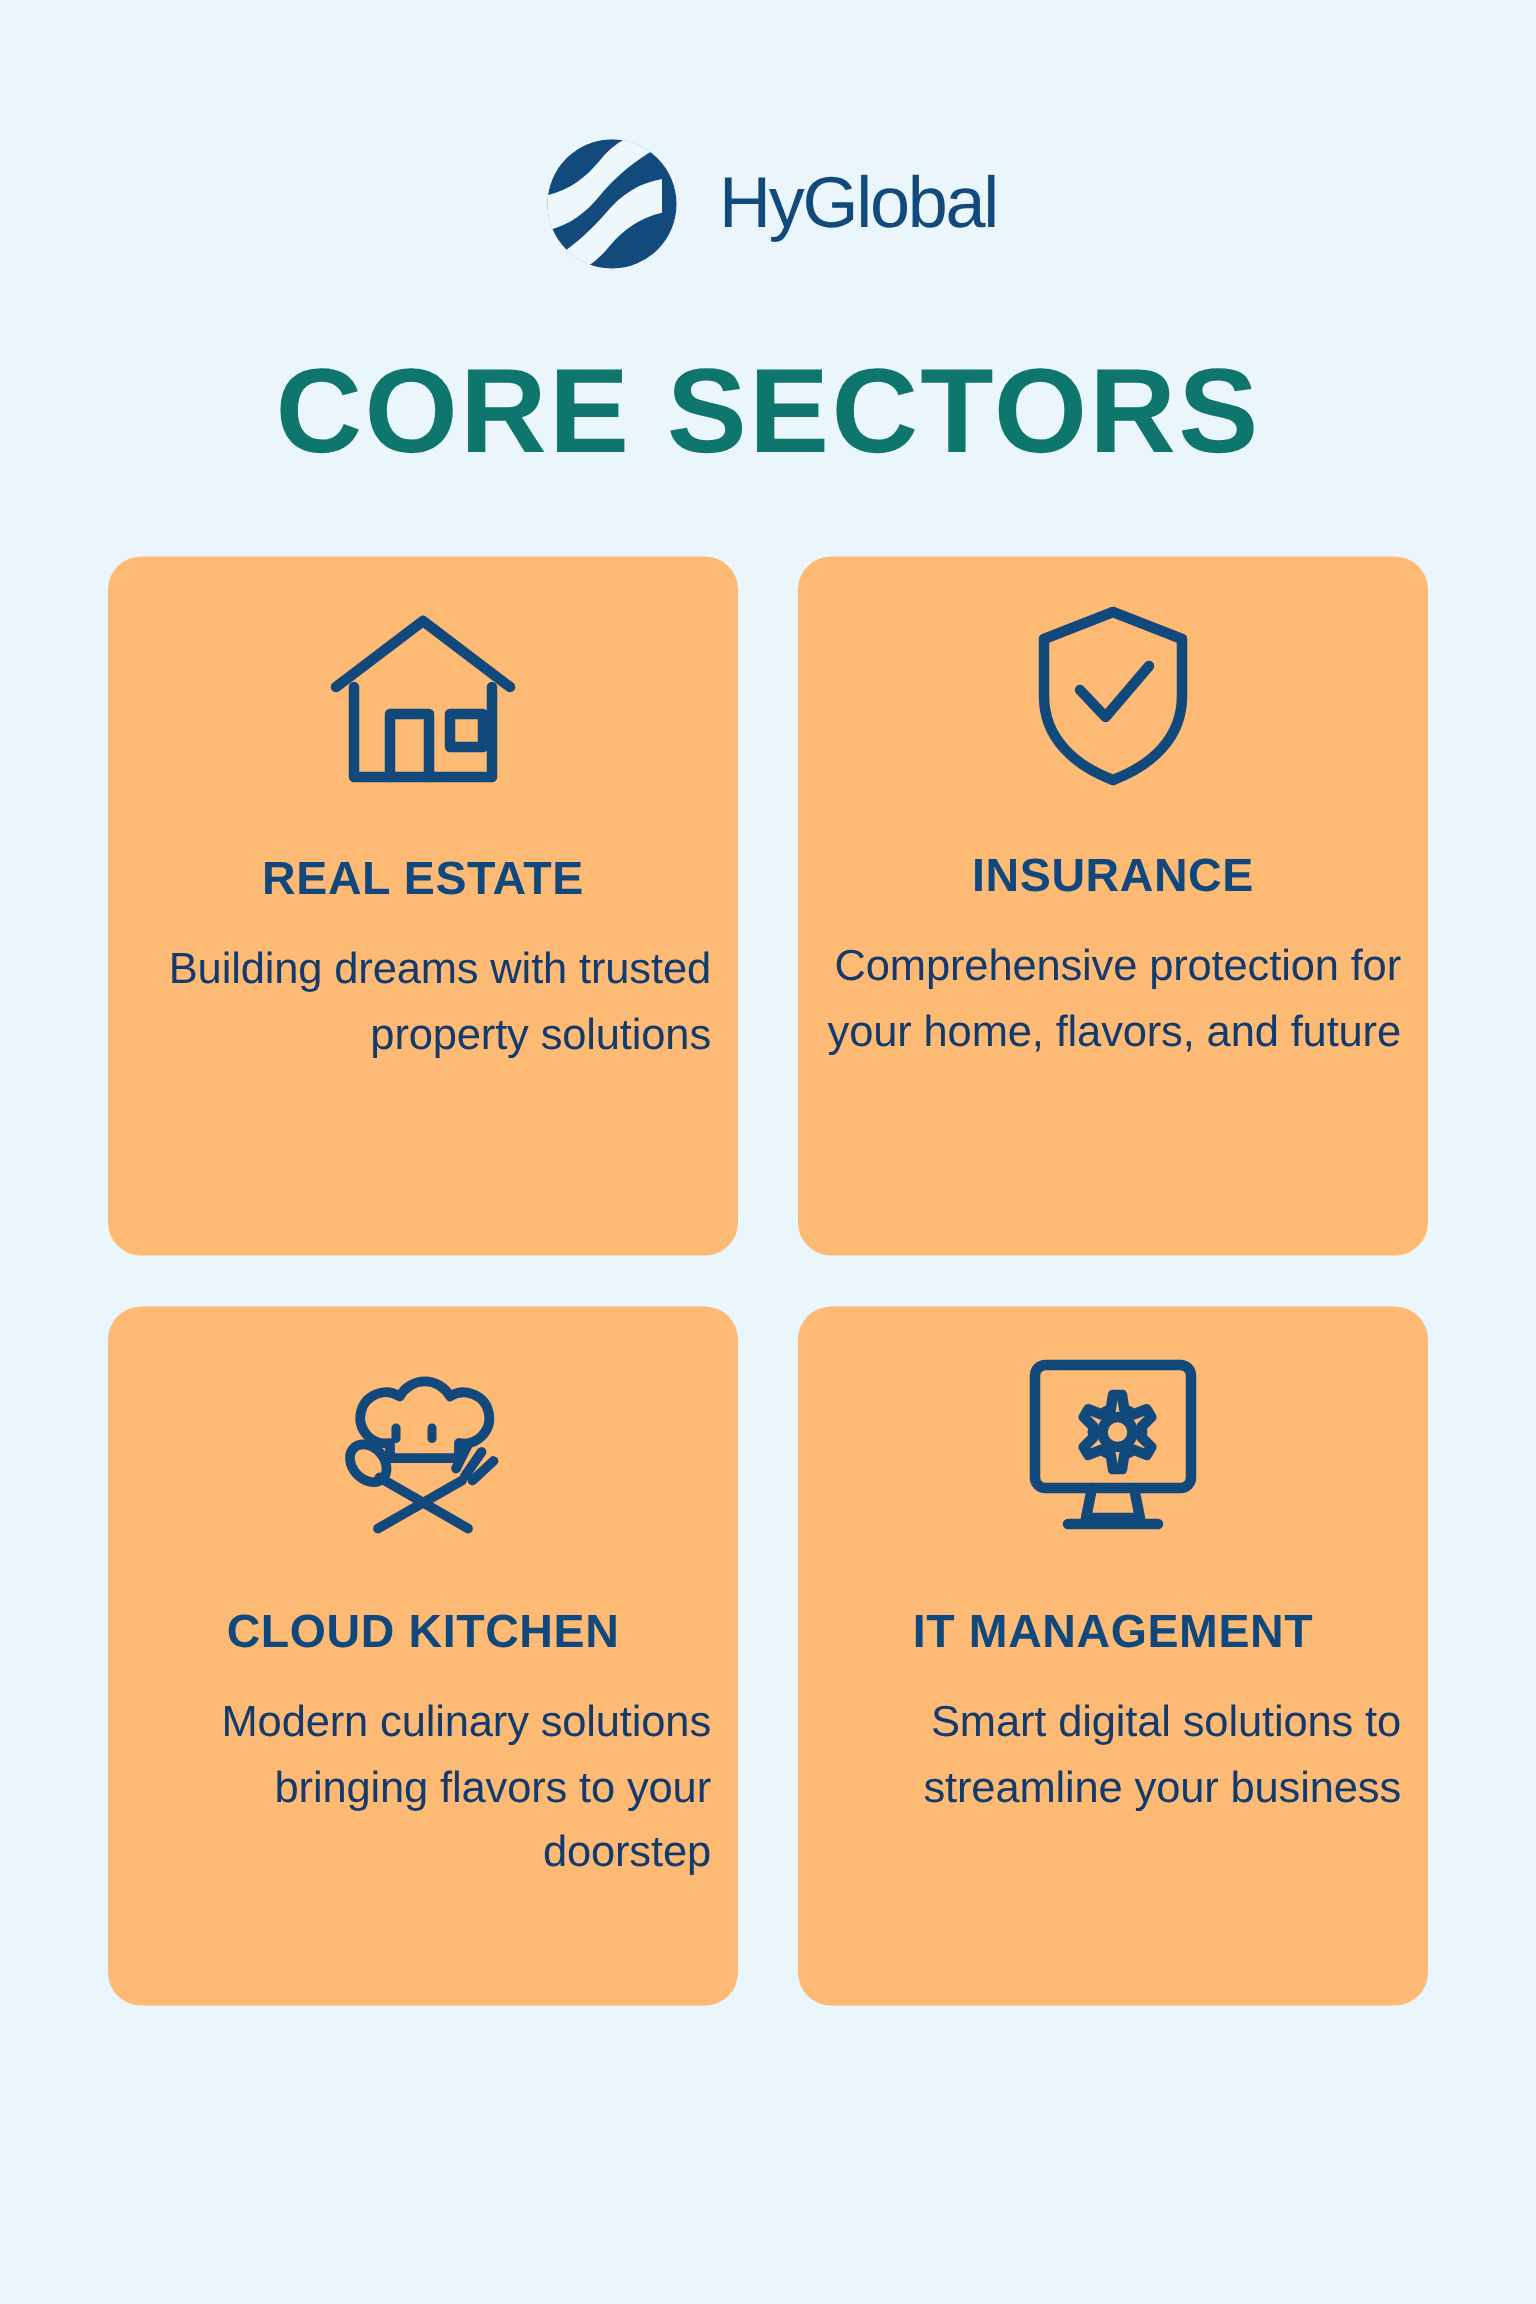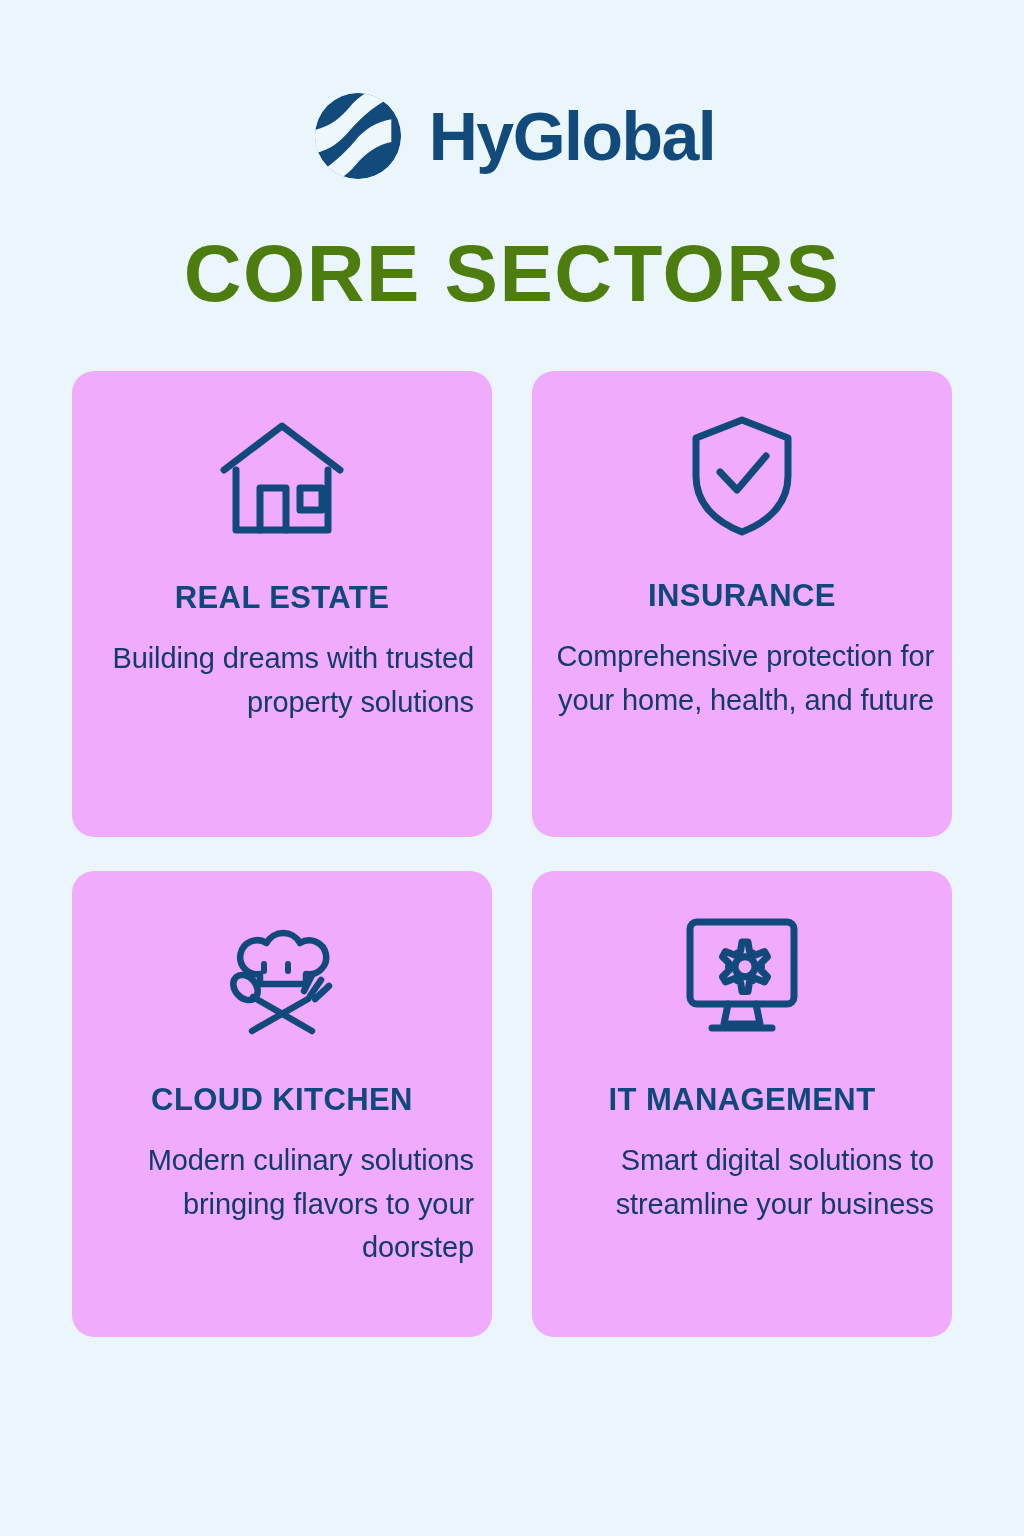--- a/index.html
+++ b/index.html
@@ -31,64 +31,64 @@
   }
 
   .brand-logo-mark {
     width: 98px;
     height: 98px;
     flex: 0 0 auto;
     display: block;
   }
 
   .brand-wordmark {
-    font-size: 68px;
-    font-weight: 700;
+    font-size: 48px;
+    font-weight: 400;
     letter-spacing: -1.5px;
     color: #134a7c;
     line-height: 1;
     white-space: nowrap;
   }
 
   
   .page-title {
     position: absolute;
     top: 232px;
     left: 0;
     width: 1024px;
     text-align: center;
     font-size: 80px;
     font-weight: 700;
     letter-spacing: 1.5px;
-    color: #4d7c0f;
+    color: #0f766e;
     line-height: 1.05;
     white-space: nowrap;
   }
 
   
   .sector-grid {
     position: absolute;
     top: 371px;
     left: 72px;
     width: 880px;
     height: 966px;
     display: grid;
     grid-template-columns: 420px 420px;
     grid-template-rows: 466px 466px;
     column-gap: 40px;
     row-gap: 34px;
   }
 
   .sector-card {
-    background: #f0abfc;
+    background: #fdba74;
     border-radius: 22px;
     display: flex;
     flex-direction: column;
     align-items: center;
-    padding: 36px 18px 24px;
+    padding: 24px 18px 24px;
   }
 
   .card-icon {
     width: 140px;
     height: 136px;
     display: flex;
     align-items: center;
     justify-content: center;
     flex: 0 0 auto;
   }
@@ -171,21 +171,21 @@
   <div class="sector-card card-insurance">
     <div class="card-icon">
       <svg viewBox="0 0 132 126" xmlns="http://www.w3.org/2000/svg" aria-hidden="true">
         <g fill="none" stroke="#12497d" stroke-width="7" stroke-linecap="round" stroke-linejoin="round">
           <path d="M66 8 L112 26 L112 64 C112 92 92 110 66 120 C40 110 20 92 20 64 L20 26 Z"></path>
           <path d="M44 60 L61 78 L90 44"></path>
         </g>
       </svg>
     </div>
     <div class="card-title">INSURANCE</div>
-    <div class="card-desc">Comprehensive protection for your home, health, and future</div>
+    <div class="card-desc">Comprehensive protection for your home, flavors, and future</div>
   </div>
 
   <div class="sector-card card-cloud-kitchen">
     <div class="card-icon">
       <svg viewBox="0 0 132 126" xmlns="http://www.w3.org/2000/svg" aria-hidden="true">
         <g fill="none" stroke="#12497d" stroke-width="6.5" stroke-linecap="round" stroke-linejoin="round">
 
           <path d="M44 62 A17 17 0 1 1 50.5 31 A19 19 0 0 1 84 31 A17 17 0 1 1 90 62 L90 72 L44 72 Z"></path>
           <path d="M48 52 L48 59" stroke-width="6"></path>
           <path d="M72 52 L72 59" stroke-width="6"></path>

